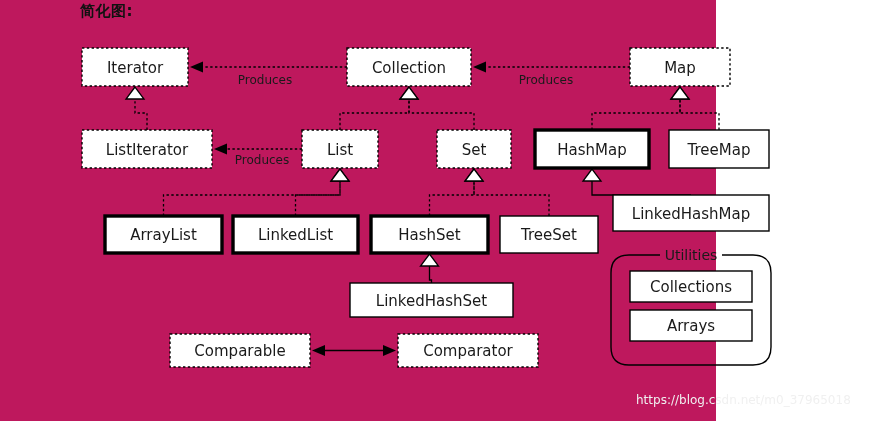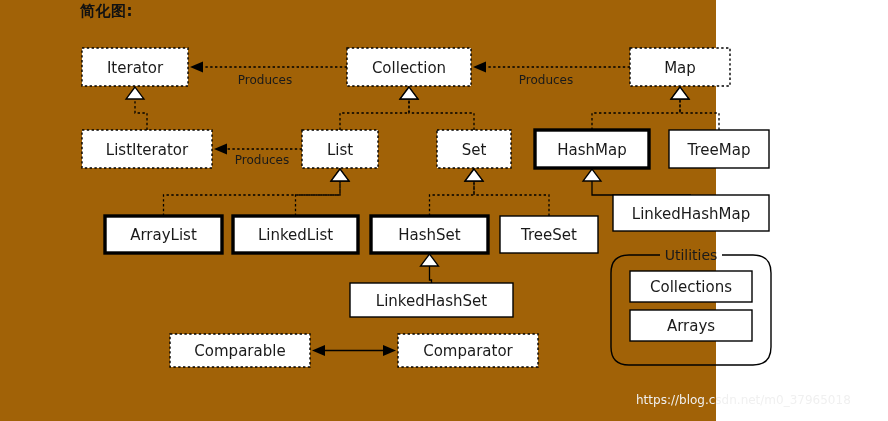--- a/index.html
+++ b/index.html
@@ -1,18 +1,18 @@
 <!DOCTYPE html>
 <html><head>
 <meta charset="utf-8">
 <style>
   html,body{margin:0;padding:0;background:#ffffff;}
   body{width:888px;height:421px;overflow:hidden;
        font-family:"DejaVu Sans","Liberation Sans",sans-serif;}
-  #stage{position:relative;width:716px;height:421px;background:#a16207;}
+  #stage{position:relative;width:716px;height:421px;background:#be185d;}
   #page-title{position:absolute;left:80px;top:2px;font-size:15px;font-weight:bold;
               color:#111;font-family:"DejaVu Sans","Liberation Sans",sans-serif;
               letter-spacing:0.5px;}
   svg{position:absolute;left:0;top:0;}
   .nodeLabel{font-family:"DejaVu Sans","Liberation Sans",sans-serif;
              font-size:15px;fill:#1a1a1a;text-anchor:middle;dominant-baseline:middle;}
   .edgeLabel{font-family:"DejaVu Sans","Liberation Sans",sans-serif;
              font-size:12px;fill:#1a1a1a;text-anchor:middle;dominant-baseline:middle;}
   .grpLabel{font-family:"DejaVu Sans","Liberation Sans",sans-serif;
             font-size:14px;fill:#1a1a1a;text-anchor:middle;dominant-baseline:middle;}

